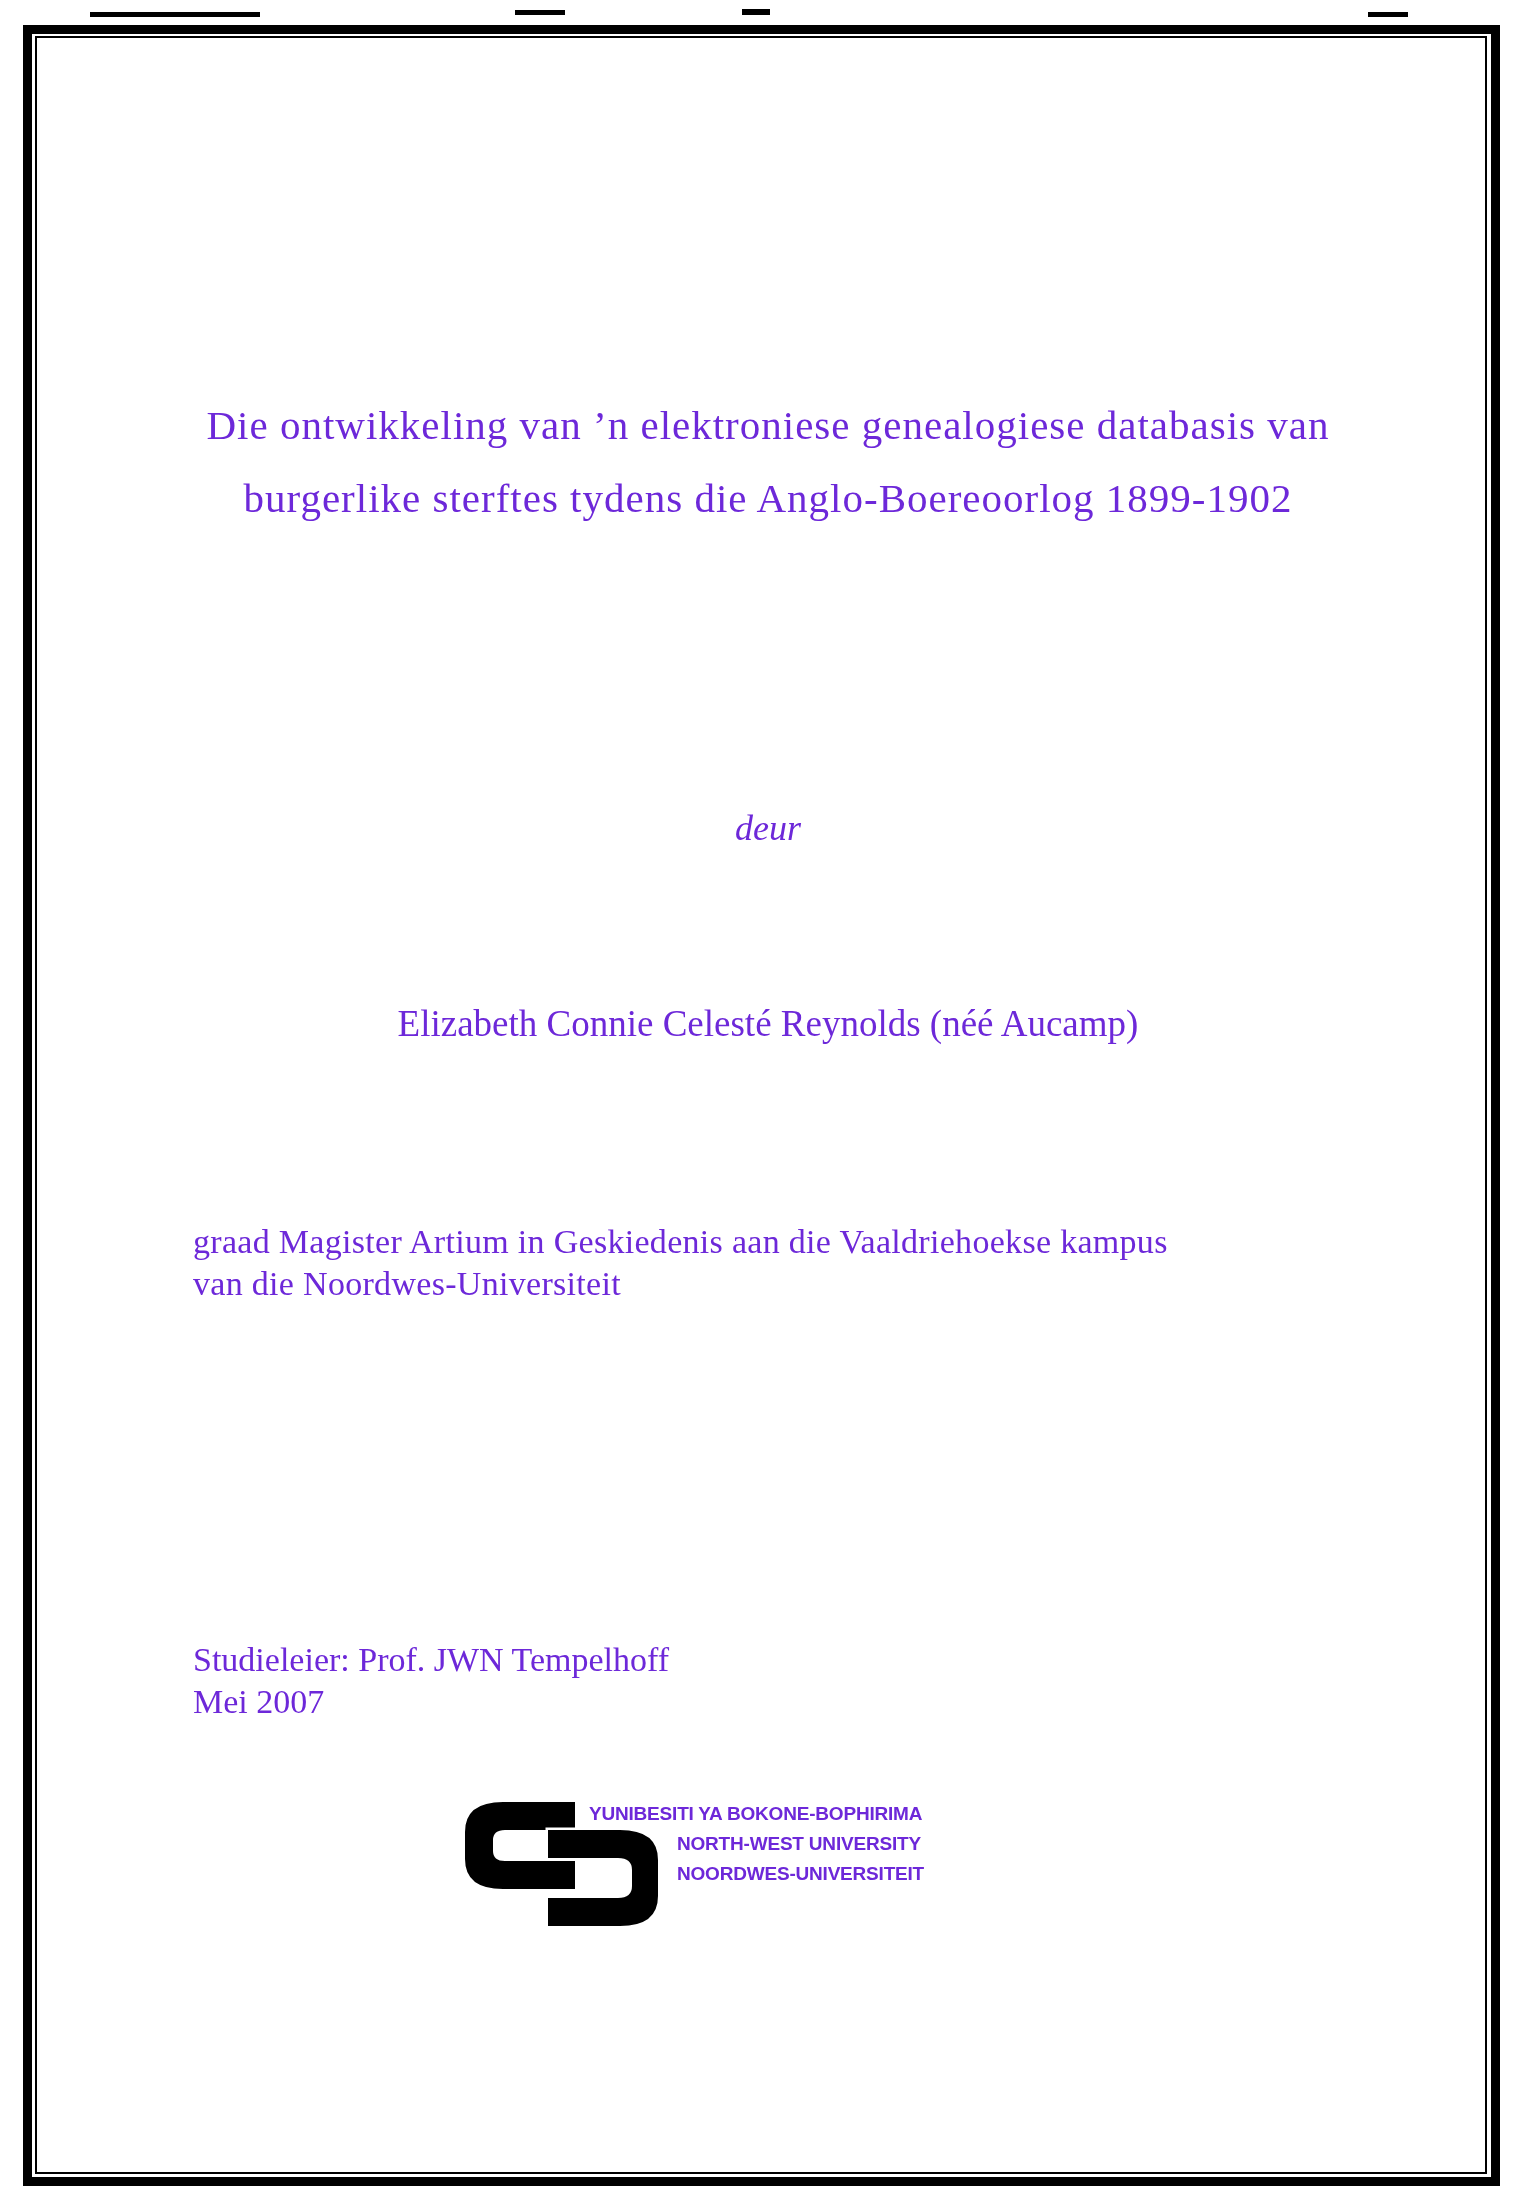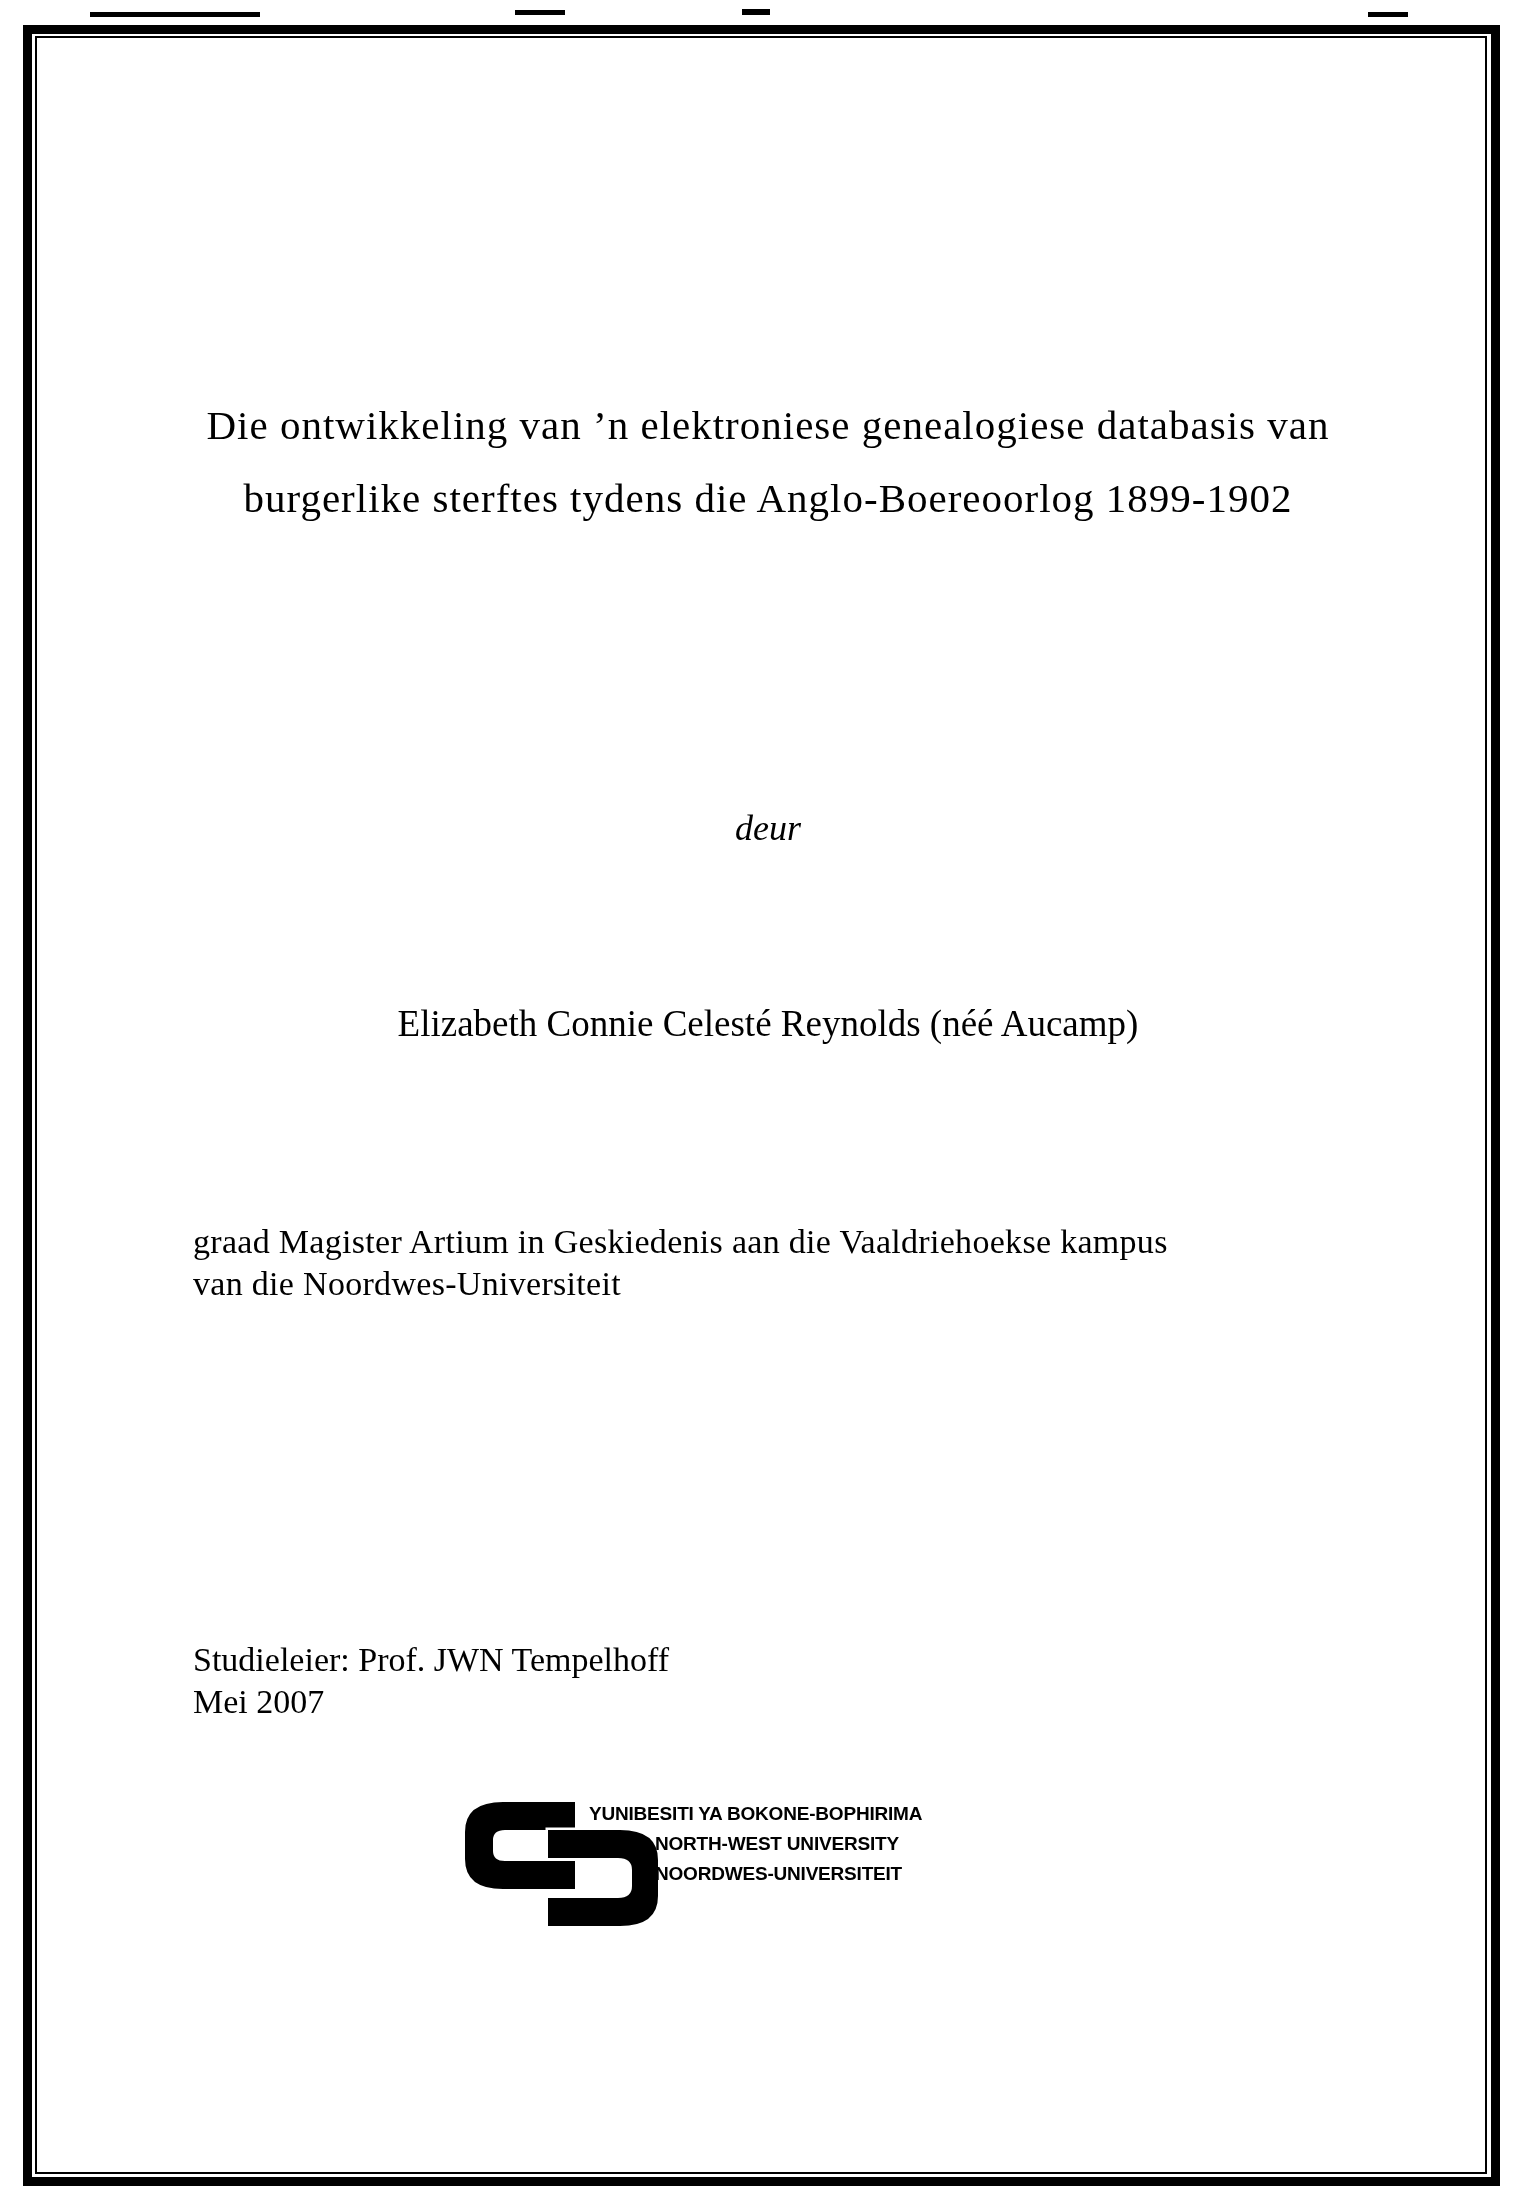--- a/index.html
+++ b/index.html
@@ -1,21 +1,21 @@
 <!DOCTYPE html>
 <html><head>
 <meta charset="utf-8">
 <style>
   html, body { margin: 0; padding: 0; background: #ffffff; }
   .page {
     position: relative;
     width: 1527px;
     height: 2206px;
     background: #ffffff;
-    color: #000000;
+    color: #6d28d9;
     font-family: "Liberation Serif", serif;
     overflow: hidden;
   }
   .border-outer {
     position: absolute;
     left: 23px; top: 25px;
     width: 1477px; height: 2161px;
     border: 9px solid #000;
     box-sizing: border-box;
   }
@@ -81,21 +81,21 @@
   .logo-text {
     position: absolute;
     left: 589px; top: 1799px;
     font-family: "Liberation Sans", sans-serif;
     font-weight: 700;
     font-size: 19px;
     line-height: 30px;
     letter-spacing: -0.2px;
     white-space: nowrap;
   }
-  .logo-text .indent { margin-left: 66px; }
+  .logo-text .indent { margin-left: 88px; }
 </style>
 </head>
 <body>
 
 <div class="page">
 
   <div class="speck" style="left:90px;top:12px;width:170px;height:5px;"></div>
   <div class="speck" style="left:515px;top:10px;width:50px;height:5px;"></div>
   <div class="speck" style="left:742px;top:9px;width:28px;height:6px;"></div>
   <div class="speck" style="left:1368px;top:12px;width:40px;height:5px;"></div>

